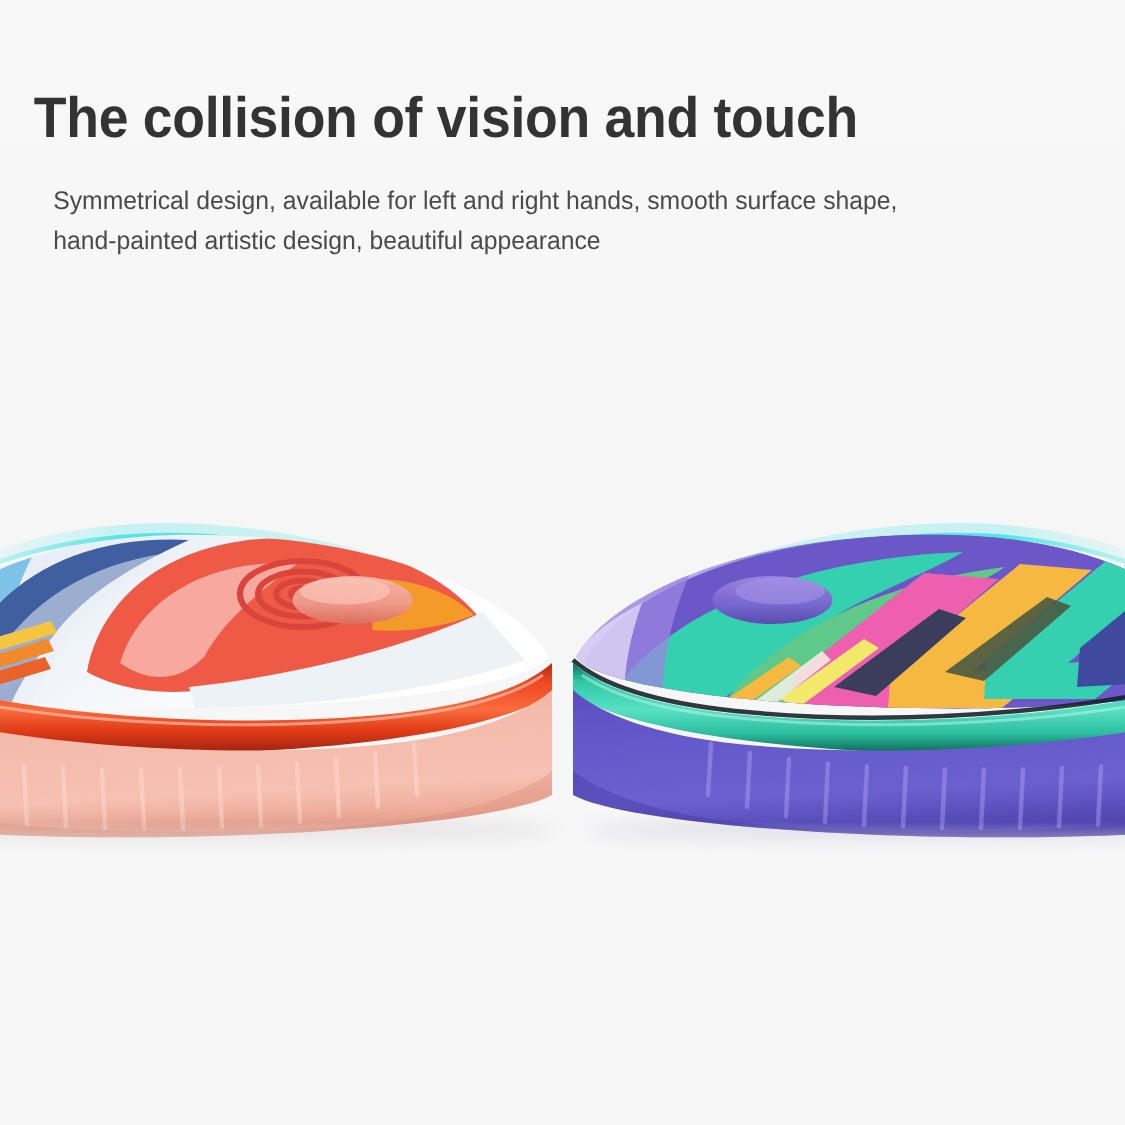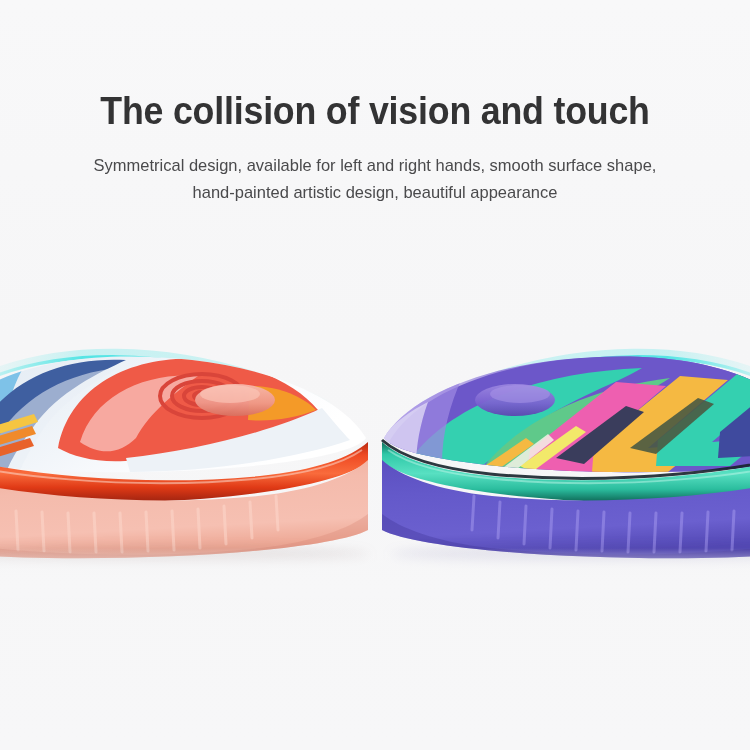--- a/index.html
+++ b/index.html
@@ -22,22 +22,21 @@
     background: linear-gradient(180deg, #f8f8f9 0%, #f6f6f7 45%, #f7f7f8 100%);
     overflow: hidden;
   }
 
   
   .text-block {
     position: absolute;
     top: 0;
     left: 0;
     width: 750px;
-    text-align: center;
-    padding-top: 88px;
+    padding-top: 56px;
     z-index: 40;
   }
   .headline {
     margin: 0;
     font-family: "Liberation Sans Narrow", "Liberation Sans", sans-serif;
     font-size: 38px;
     line-height: 46px;
     font-weight: 700;
     letter-spacing: -0.2px;
     color: #333334;

